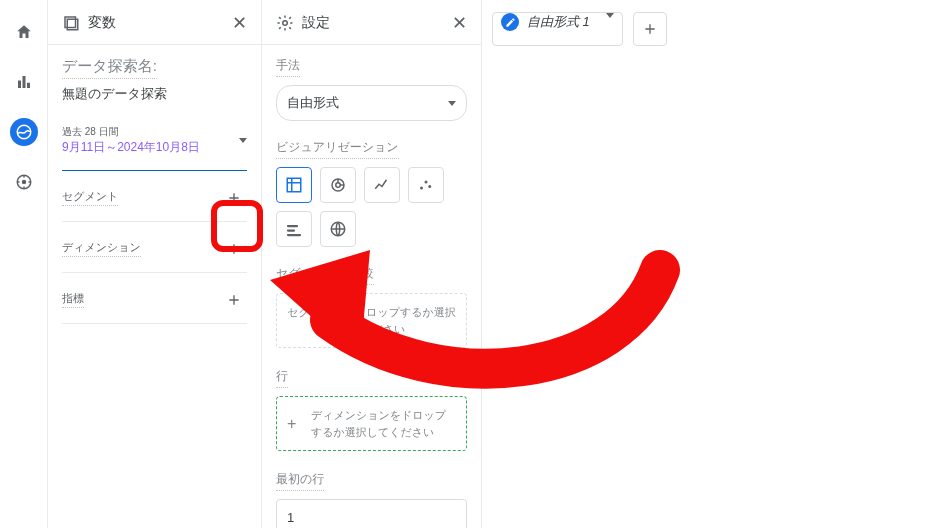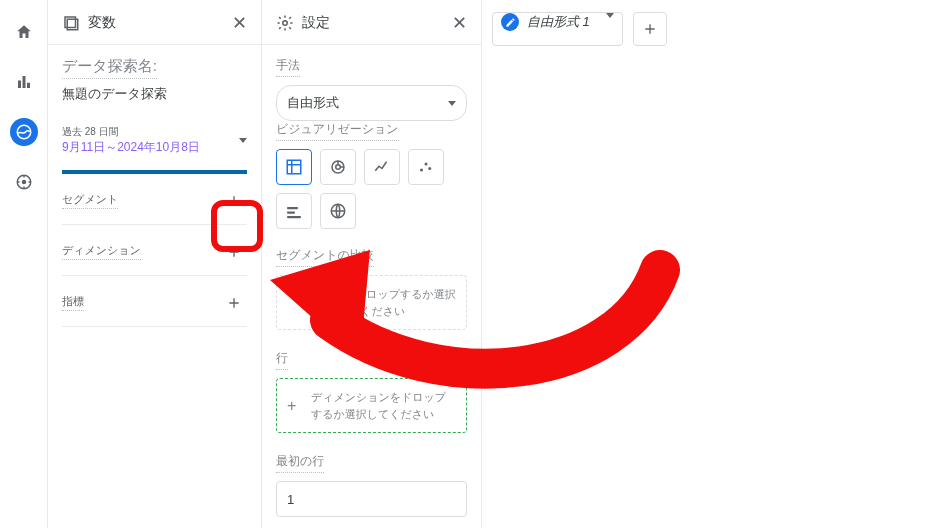--- a/index.html
+++ b/index.html
@@ -22,34 +22,34 @@
   .panel-header .title-wrap { display: flex; align-items: center; gap: 8px; }
   .panel-header .title { font-size: 14px; color: #3c4043; }
   .panel-header svg.head-icon { width: 18px; height: 18px; color: #5f6368; }
   .close-x { cursor: pointer; color: #5f6368; font-size: 18px; line-height: 1; }
   
   .panel-body { padding: 12px 14px; overflow-y: auto; flex: 1; }
   
   .field-label { font-size: 15px; color: #80868b; border-bottom: 1px dotted #c0c0c0; display: inline-block; padding-bottom: 2px; margin-bottom: 6px; }
   .exp-name { font-size: 13px; color: #3c4043; margin-bottom: 18px; }
   
-  .date-picker { display: flex; align-items: center; justify-content: space-between; padding: 4px 0 14px 0; border-bottom: 4px solid #0369a1; cursor: pointer; margin-bottom: 0; }
+  .date-picker { display: flex; align-items: center; justify-content: space-between; padding: 4px 0 14px 0; border-bottom: 1px solid #0369a1; cursor: pointer; margin-bottom: 0; }
   .date-picker .date-text { font-size: 11px; line-height: 1.4; }
   .date-picker .range-label { color: #5f6368; font-size: 10px; }
   .date-picker .date-str { font-size: 12px; color: #8b5cf6; }
   .caret { width: 0; height: 0; border-left: 4px solid transparent; border-right: 4px solid transparent; border-top: 5px solid #5f6368; }
   
   .shelf-row { display: flex; align-items: center; justify-content: space-between; padding: 14px 0 10px 0; border-bottom: 1px solid #e8eaed; }
   .shelf-name { font-size: 11px; color: #5f6368; border-bottom: 1px dotted #c0c0c0; padding-bottom: 1px; }
   .plus-btn { width: 26px; height: 26px; display: flex; align-items: center; justify-content: center; cursor: pointer; color: #5f6368; border-radius: 4px; }
   .plus-btn svg { width: 16px; height: 16px; }
   
   
   .section-label { font-size: 12px; color: #80868b; border-bottom: 1px dotted #c0c0c0; display: inline-block; padding-bottom: 2px; margin-bottom: 8px; }
-  .select-box { width: 100%; height: 36px; border: 1px solid #dadce0; border-radius: 15px; display: flex; align-items: center; justify-content: space-between; padding: 0 10px; font-size: 13px; color: #3c4043; cursor: pointer; }
+  .select-box { width: 100%; height: 36px; border: 1px solid #dadce0; border-radius: 15px; display: flex; align-items: center; justify-content: space-between; padding: 0 10px; font-size: 13px; color: #3c4043; cursor: pointer; margin-bottom: 18px; }
   
   .viz-grid { display: flex; flex-wrap: wrap; gap: 8px; margin-bottom: 18px; }
   .viz-btn { width: 36px; height: 36px; border: 1px solid #dadce0; border-radius: 4px; display: flex; align-items: center; justify-content: center; cursor: pointer; color: #5f6368; }
   .viz-btn.active { border-color: #1a73e8; color: #1a73e8; }
   .viz-btn svg { width: 18px; height: 18px; }
   
   .drop-zone { border: 1px dashed #dadce0; border-radius: 4px; padding: 10px; font-size: 11px; color: #80868b; text-align: center; line-height: 1.5; margin-bottom: 20px; min-height: 46px; display: flex; align-items: center; justify-content: center; }
   .drop-zone.green { border-color: #34a853; border-style: dashed; position: relative; text-align: left; justify-content: flex-start; padding-left: 34px; }
   .drop-zone.green::before { content: "+"; position: absolute; left: 10px; top: 50%; transform: translateY(-50%); color: #80868b; font-size: 16px; }
   

